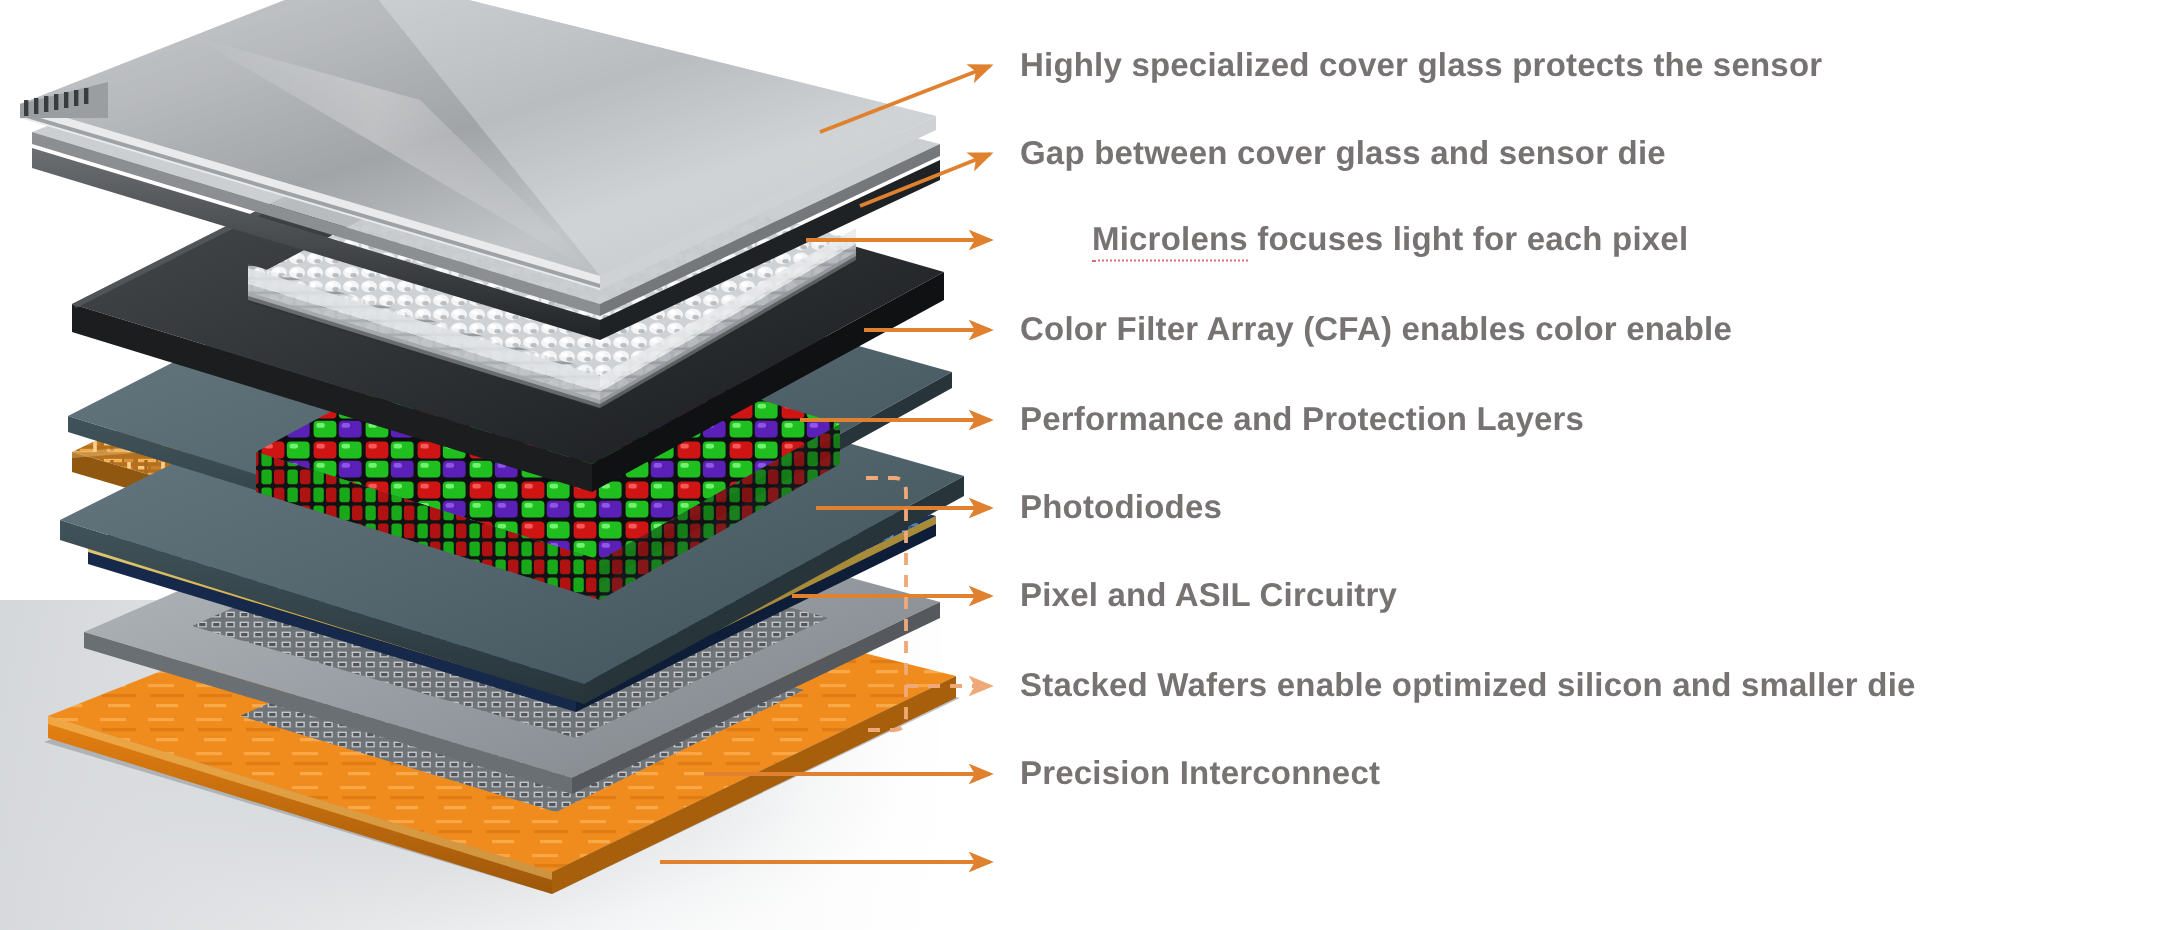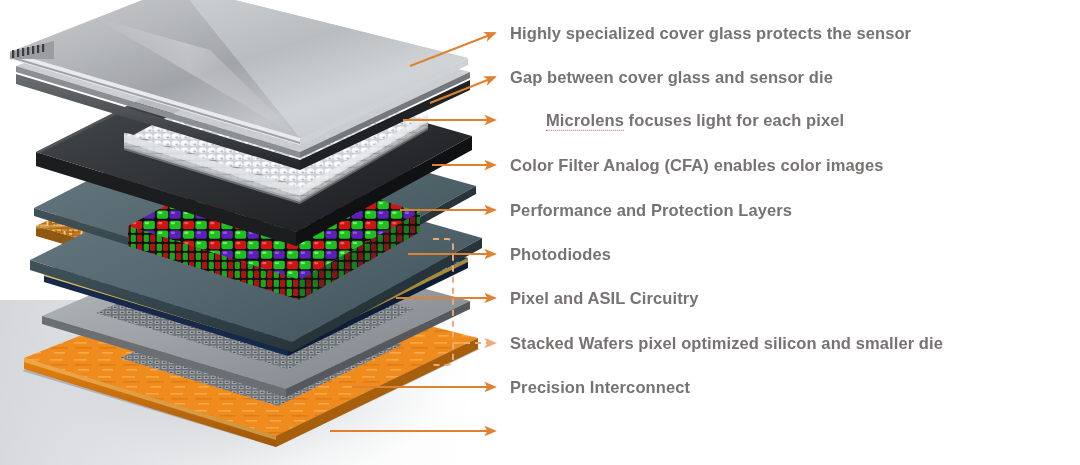--- a/index.html
+++ b/index.html
@@ -359,27 +359,27 @@
     <line x1="330" y1="431" x2="495" y2="431" stroke="#E0812F" stroke-width="1.9" marker-end="url(#ah)"></line>
   </svg>
 
   <div class="callout-layer">
     <div class="label" style="left:510px;top:33px;">Highly specialized cover glass protects the sensor</div>
 
     <div class="label" style="left:510px;top:77px;">Gap between cover glass and sensor die</div>
 
     <div class="label" style="left:510px;top:120px;margin-left:36px;"><span class="ml-underline">Microlens</span><span> focuses light for each pixel</span></div>
 
-    <div class="label" style="left:510px;top:165px;">Color Filter Analog (CFA) enables color images</div>
+    <div class="label" style="left:510px;top:165px;">Color Filter Array (CFA) enables color enable</div>
 
     <div class="label" style="left:510px;top:210px;text-align:center;">Performance and Protection Layers</div>
 
     <div class="label" style="left:510px;top:254px;">Photodiodes</div>
 
     <div class="label" style="left:510px;top:298px;">Pixel and ASIL Circuitry</div>
 
-    <div class="label" style="left:510px;top:343px;">Stacked Wafers pixel optimized silicon and smaller die</div>
+    <div class="label" style="left:510px;top:343px;">Stacked Wafers enable optimized silicon and smaller die</div>
 
     <div class="label" style="left:510px;top:387px;">Precision Interconnect</div>
 
   </div>
 
 </div>
 
 </body></html>

